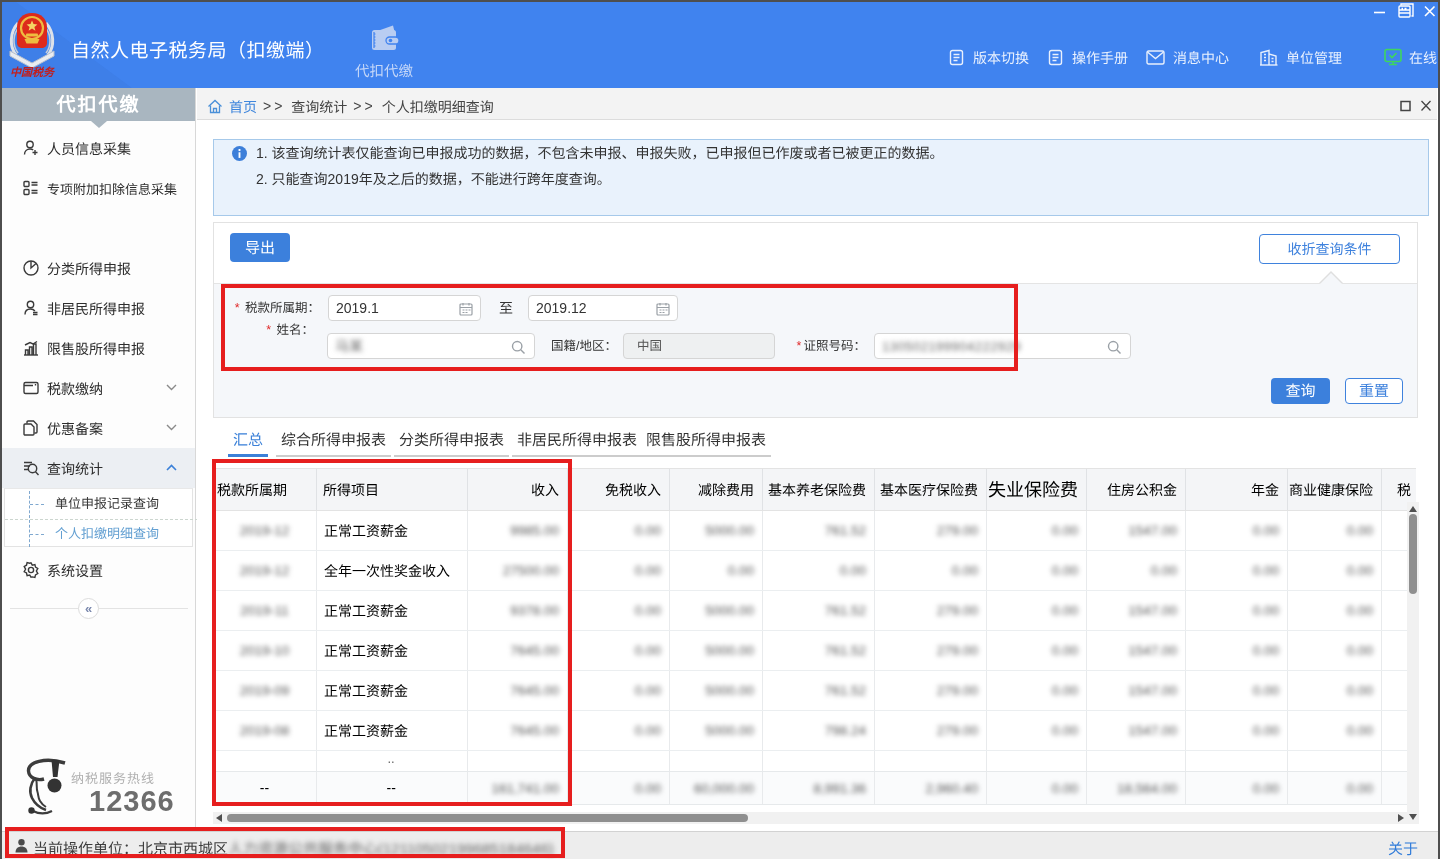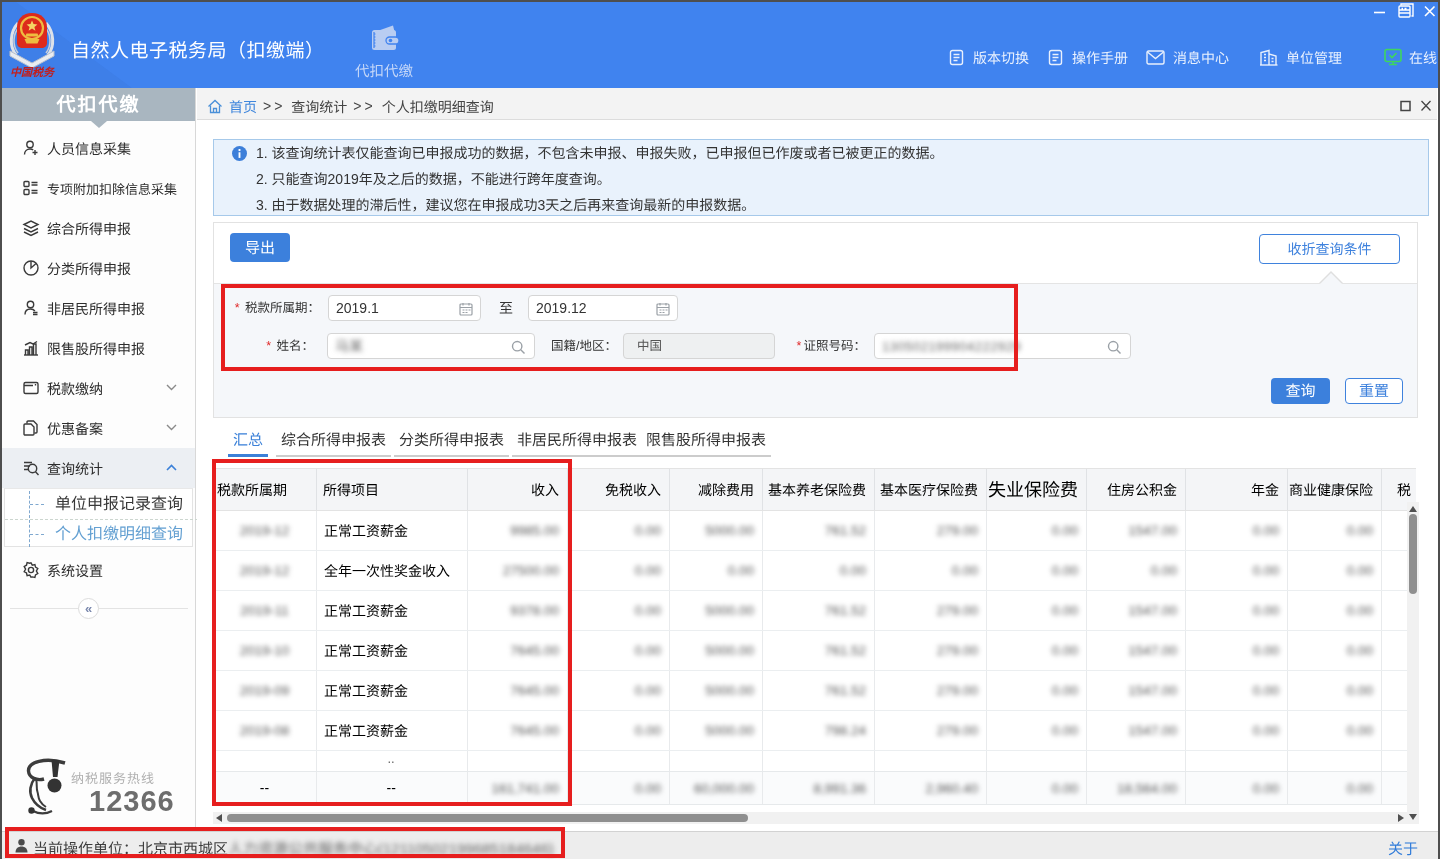--- a/index.html
+++ b/index.html
@@ -18,21 +18,21 @@
 #tabdk .t{position:absolute;left:0;top:57px;width:84px;font-size:14.5px;color:#c3d6f8;}
 
 #side{position:absolute;left:2px;top:88px;width:194px;height:743px;background:#fdfdfd;border-right:1px solid #d8d8d8;}
 #sidehdr{position:absolute;left:0;top:0;width:193px;height:33px;background:#a9b6c0;color:#fff;font-size:19px;font-weight:bold;text-align:center;line-height:33px;letter-spacing:2px;}
 #sidehdr:after{content:"";position:absolute;left:50%;margin-left:-8px;top:33px;border:8px solid transparent;border-top:7px solid #a9b6c0;border-bottom:none;}
 .mi{position:absolute;left:0;width:193px;height:40px;display:flex;align-items:center;font-size:14px;color:#2d2d2d;white-space:nowrap;}
 .mi svg{margin-left:20px;margin-right:7px;flex:none;}
 .mi .chev{position:absolute;right:11px;top:16px;}
 .mi.hl{background:#eceff3;}
 #submenu{position:absolute;left:2px;top:400px;width:189px;height:59px;background:#fff;border:1px solid #e3e3e3;border-top:1px solid #e8e8e8;}
-.smi{position:absolute;left:50px;width:140px;height:30px;line-height:30px;font-size:16px;color:#383838;}
+.smi{position:absolute;left:50px;width:140px;height:30px;line-height:30px;font-size:13px;color:#383838;}
 .dashv{position:absolute;left:24px;top:2px;width:0;height:56px;border-left:1px dashed #7fa8cf;}
 .dashh{position:absolute;left:25px;width:14px;height:0;border-top:1px dashed #7fa8cf;}
 
 #collapse-line{position:absolute;left:8px;top:520px;width:178px;border-top:1px solid #e3e3e3;}
 #collapse-btn{position:absolute;left:76px;top:510px;width:21px;height:21px;border-radius:50%;background:#fff;border:1px solid #dcdcdc;color:#7a88ad;font-size:13px;font-weight:bold;text-align:center;line-height:19px;}
 
 #hot1{position:absolute;left:69px;top:680px;font-size:13px;color:#b0b0b0;letter-spacing:1px;}
 #hot2{position:absolute;left:67px;top:697px;font-size:29px;font-weight:bold;color:#6d6d6d;letter-spacing:1px;margin-left:20px;}
 
 #status{position:absolute;left:2px;top:831px;width:1436px;height:28px;background:#ededed;border-top:1px solid #d2d2d2;font-size:15px;color:#3c3c3c;}
@@ -164,27 +164,20 @@
       </svg>
     <span style="font-size:13px;">专项附加扣除信息采集</span>
     </div>
   <div class="mi" style="top:40px;">
     <svg width="18" height="18" viewBox="0 0 18 18" fill="none" stroke="#3a3a3a" stroke-width="1.4">
         <circle cx="8" cy="5.5" r="3.2"></circle>
         <path d="M2.5 15.5 c0-3.5 2.5-5.5 5.5-5.5 1.2 0 2.3 .3 3.2 .9"></path>
         <path d="M13 11 v5 M10.5 13.5 h5"></path>
       </svg>
     人员信息采集</div>
-  <div class="mi" style="top:120px;">
-    <svg width="18" height="18" viewBox="0 0 18 18" fill="none" stroke="#3a3a3a" stroke-width="1.4">
-        <path d="M2 5.5 L9 2 L16 5.5 L9 9 Z"></path>
-        <path d="M2 9.5 L9 13 L16 9.5"></path>
-        <path d="M2 13 L9 16.5 L16 13"></path>
-      </svg>
-    综合所得申报</div>
   <div class="mi" style="top:160px;">
     <svg width="18" height="18" viewBox="0 0 18 18" fill="none" stroke="#3a3a3a" stroke-width="1.4">
         <circle cx="9" cy="9" r="7"></circle>
         <path d="M9 2 V9 L14 4.5"></path>
       </svg>
     分类所得申报</div>
   <div class="mi" style="top:200px;">
     <svg width="18" height="18" viewBox="0 0 18 18" fill="none" stroke="#3a3a3a" stroke-width="1.4">
         <circle cx="8.5" cy="5.5" r="3.2"></circle>
         <path d="M3 15.5 c0-3.5 2.4-5.5 5.5-5.5 1.8 0 3.4 .7 4.4 2"></path>
@@ -274,21 +267,20 @@
       </svg>
   </div>
   <div id="infobox">
     <svg class="abs" style="left:18px;top:6px;" width="15" height="15" viewBox="0 0 16 16">
         <circle cx="8" cy="8" r="8" fill="#3d7fd9"></circle>
         <rect x="7" y="6.7" width="2" height="6" fill="#fff"></rect>
         <rect x="7" y="3.2" width="2" height="2.2" fill="#fff"></rect>
       </svg>
     <div class="ln" style="top:5px;">1. 该查询统计表仅能查询已申报成功的数据，不包含未申报、申报失败，已申报但已作废或者已被更正的数据。</div>
     <div class="ln" style="top:31px;">2. 只能查询2019年及之后的数据，不能进行跨年度查询。</div>
-    <div class="ln" style="top:57px;">3. 由于数据处理的滞后性，建议您在申报成功3天之后再来查询最新的申报数据。</div>
   </div>
   <div id="qpanel">
     <div id="qgray">
       <div class="notchb"></div>
       <div class="notch"></div>
     </div>
     <div class="btn-blue" style="left:16px;top:10px;width:60px;height:29px;line-height:29px;">导出</div>
     <div class="btn-line" style="left:1045px;top:11px;width:141px;height:30px;line-height:28px;font-size:14px;">收折查询条件</div>
     <div class="flabel" style="left:0px;top:72px;width:106px;"><span class="req">* </span>税款所属期：</div>
     <div class="finput" style="left:114px;top:72px;width:153px;">2019.1
@@ -297,21 +289,21 @@
           <path d="M1 5.5 h12 M4 1 v2.5 M10 1 v2.5 M3.5 8 h2 M6.5 8 h2 M9.5 8 h2 M3.5 10.5 h2 M6.5 10.5 h2"></path>
         </svg>
     </div>
     <div class="flabel" style="left:283px;top:72px;width:18px;text-align:center;font-size:14px;">至</div>
     <div class="finput" style="left:314px;top:72px;width:150px;">2019.12
       <svg class="abs" style="right:7px;top:6px;" width="14" height="14" viewBox="0 0 14 14" fill="none" stroke="#9aa0a6" stroke-width="1.2">
           <rect x="1" y="2" width="12" height="11" rx="1"></rect>
           <path d="M1 5.5 h12 M4 1 v2.5 M10 1 v2.5 M3.5 8 h2 M6.5 8 h2 M9.5 8 h2 M3.5 10.5 h2 M6.5 10.5 h2"></path>
         </svg>
     </div>
-    <div class="flabel" style="left:20px;top:110px;width:80px;"><span class="req">* </span>姓名：</div>
+    <div class="flabel" style="left:20px;top:94px;width:80px;"><span class="req">* </span>姓名：</div>
     <div class="finput" style="left:113px;top:110px;width:208px;"><span class="blur2">马某</span>
       <svg class="abs" style="right:8px;top:6px;" width="15" height="15" viewBox="0 0 15 15" fill="none" stroke="#9aa0a6" stroke-width="1.4">
           <circle cx="6.2" cy="6.2" r="4.7"></circle>
           <path d="M9.8 9.8 L13.5 13.5"></path>
         </svg>
     </div>
     <div class="flabel" style="left:333px;top:110px;width:70px;">国籍/地区：</div>
     <div class="finput dis" style="left:409px;top:110px;width:152px;padding-left:13px;">中国</div>
     <div class="flabel" style="left:572px;top:110px;width:80px;"><span class="req">*</span>证照号码：</div>
     <div class="finput" style="left:660px;top:110px;width:257px;"><span class="blur2" style="font-size:13px;letter-spacing:.5px;">130502199904222929</span>

